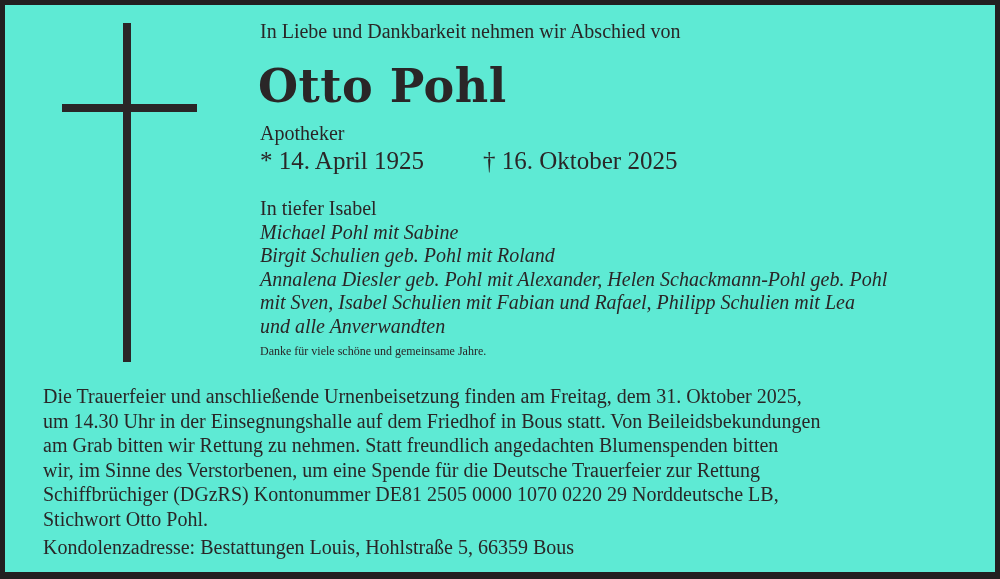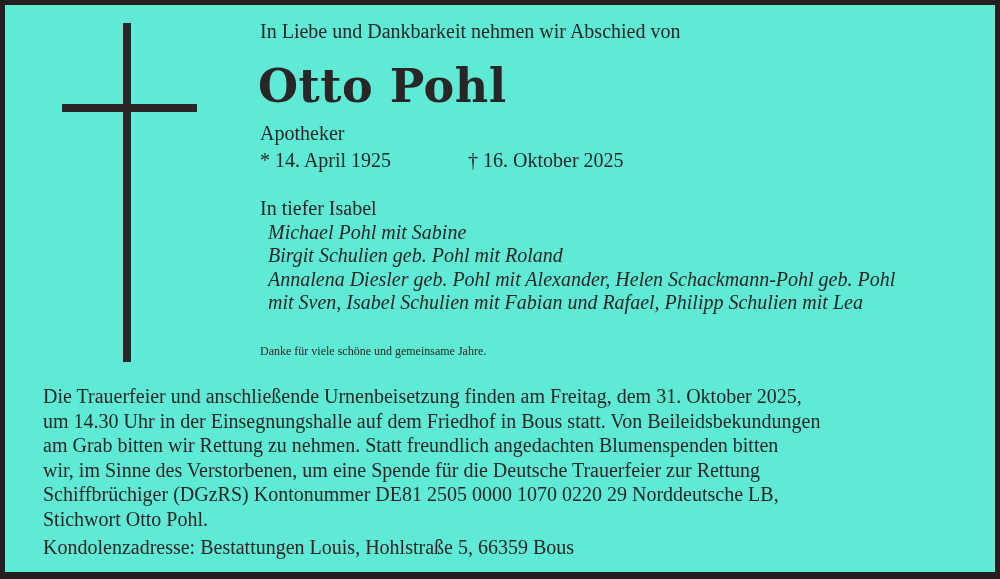--- a/index.html
+++ b/index.html
@@ -34,29 +34,29 @@
     font-family: "DejaVu Serif", serif;
     font-weight: bold; font-size: 46px; line-height: 52px;
     letter-spacing: 0.5px; white-space: nowrap;
   }
   .profession {
     position: absolute; left: 260px; top: 122px;
     font-size: 20px; line-height: 23px; white-space: nowrap;
   }
   .dates-row {
     position: absolute; left: 260px; top: 149px;
-    display: flex; font-size: 20px; line-height: 23px; white-space: nowrap;
+    display: flex; font-size: 25px; line-height: 23px; white-space: nowrap; gap: 15px;
   }
   .birth-cell { width: 208px; }
   .mourning {
     position: absolute; left: 260px; top: 197px;
     font-size: 20px;
   }
   .mourning > div { line-height: 23.5px; white-space: nowrap; }
-  .mourning .mourner-line { font-style: italic; margin-left: 8px; }
+  .mourning .mourner-line { font-style: italic; }
   .thanks-line {
     position: absolute; left: 260px; top: 340px;
     font-size: 12px; line-height: 23px; white-space: nowrap;
   }
   .details-paragraph {
     position: absolute; left: 43px; top: 384px;
     font-size: 20px;
   }
   .details-paragraph > div { line-height: 24.6px; white-space: nowrap; }
   .condolence-line {
@@ -94,20 +94,21 @@
     </div>
   </div>
 
   <div class="mourning">
     <div class="mourning-intro">In tiefer Isabel</div>
     <div>
         <div class="mourner-line">Michael Pohl mit Sabine</div>
         <div class="mourner-line">Birgit Schulien geb. Pohl mit Roland</div>
         <div class="mourner-line">Annalena Diesler geb. Pohl mit Alexander, Helen Schackmann-Pohl geb. Pohl</div>
         <div class="mourner-line">mit Sven, Isabel Schulien mit Fabian und Rafael, Philipp Schulien mit Lea</div>
+        <div class="mourner-line">und alle Anverwandten</div>
       </div>
   </div>
 
   <div class="thanks-line">Danke für viele schöne und gemeinsame Jahre.</div>
 
   <div class="details-paragraph">
       <div class="details-line">Die Trauerfeier und anschließende Urnenbeisetzung finden am Freitag, dem 31. Oktober 2025,</div>
       <div class="details-line">um 14.30 Uhr in der Einsegnungshalle auf dem Friedhof in Bous statt. Von Beileidsbekundungen</div>
       <div class="details-line">am Grab bitten wir Rettung zu nehmen. Statt freundlich angedachten Blumenspenden bitten</div>
       <div class="details-line">wir, im Sinne des Verstorbenen, um eine Spende für die Deutsche Trauerfeier zur Rettung</div>

